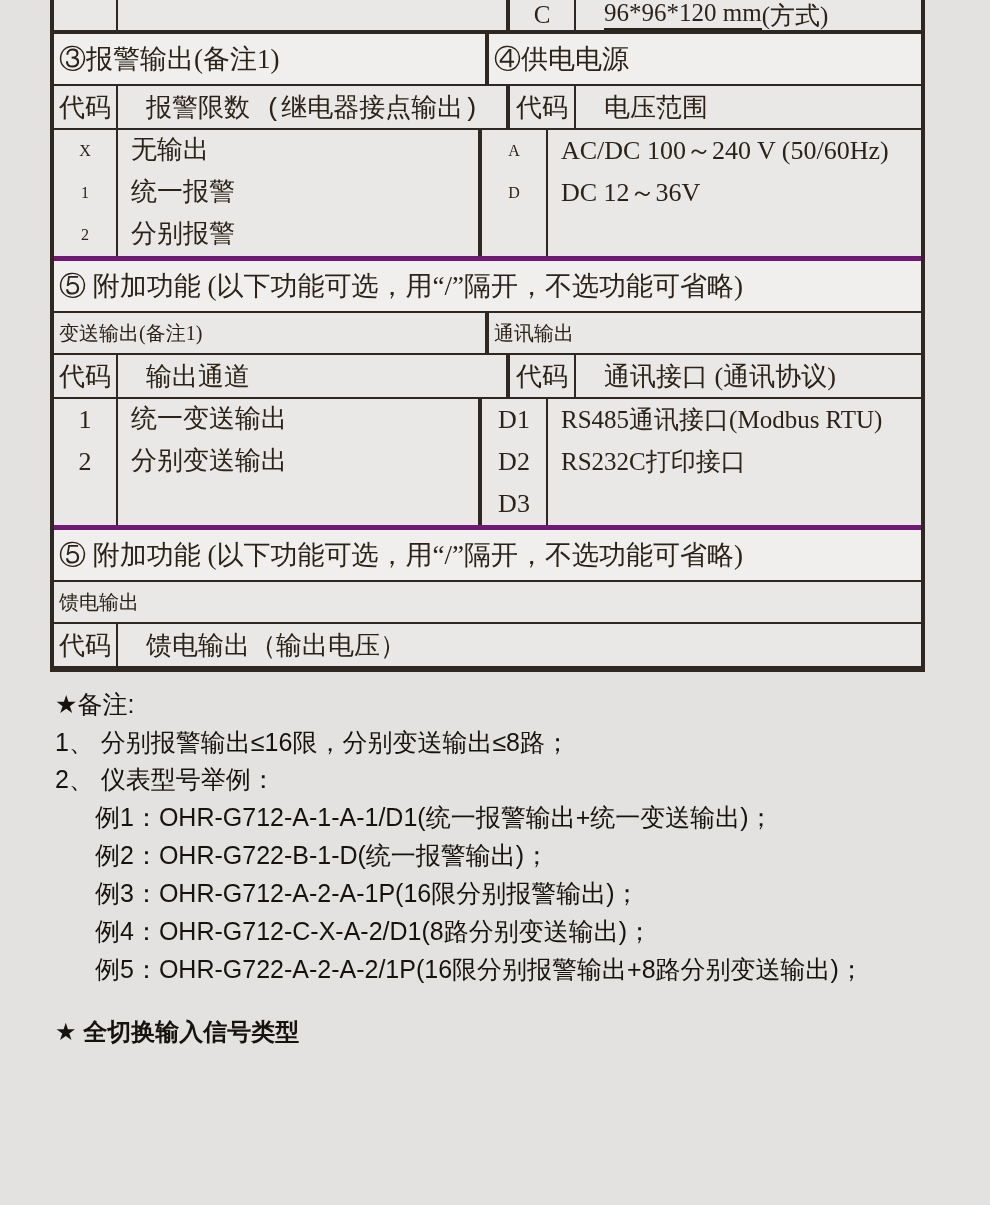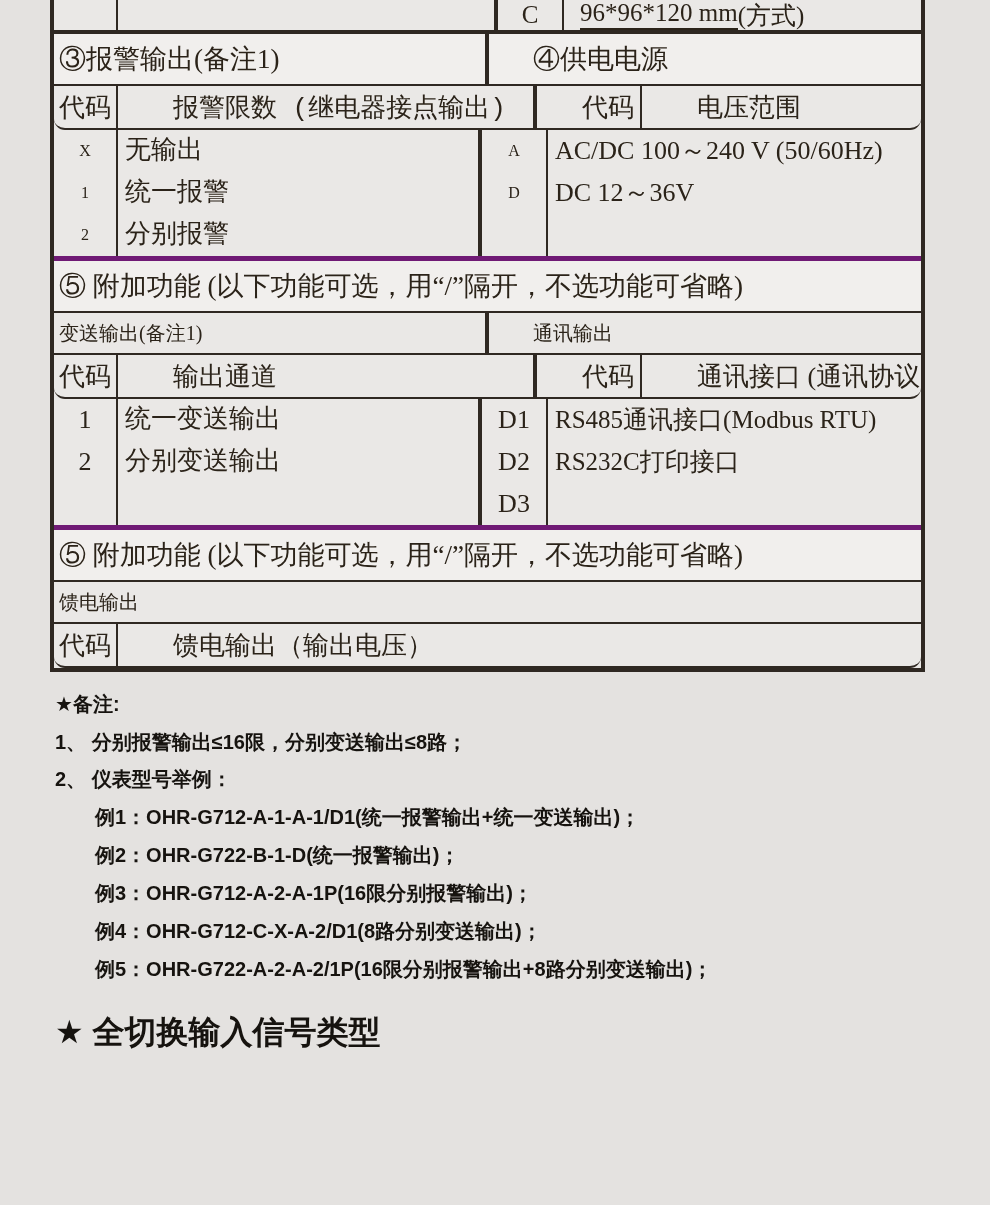--- a/index.html
+++ b/index.html
@@ -2,59 +2,59 @@
 <html><head>
 <meta charset="utf-8">
 <style>
   html,body{margin:0;padding:0;}
   body{background:#e4e2e0;}
   .page{position:relative;width:990px;height:1205px;background:#e4e2e0;overflow:hidden;
         font-family:"Liberation Serif","DejaVu Serif",serif;color:#2b2319;}
   
   .otable{margin-left:50px;width:867px;border:4px solid #2f2822;border-top:none;background:#eae8e6;}
   .row{display:flex;align-items:center;overflow:hidden;}
-  .bline{border-bottom:2px solid #2f2822;gap:39px;}
+  .bline{border-bottom:2px solid #2f2822;}
   .bheavy{border-bottom:4px solid #2f2822;}
   .theavy{border-top:5px solid #701a75;}
   .w1{width:62px;flex:none;}
   .w2{width:360px;flex:none;font-family:Liberation Mono, monospace;}
   .w3{width:64px;flex:none;}
   .w4{flex:1;min-width:0;}
   .half{width:426px;flex:none;}
   .vthin{border-right:2px solid #2f2822;}
   .vheavy{border-right:4px solid #2f2822;}
   .cell{align-self:stretch;display:flex;align-items:center;overflow:hidden;white-space:nowrap;}
   .code{justify-content:center;}
-  .desc{padding-left:16px;}
+  .desc{padding-left:16px;margin-left:12px;}
   .toprow{height:30px;font-size:25px;}
   .hdr{height:50px;background:#f1efed;font-size:27px;}
   .hdr .cell{padding-left:5px;}
   .sub{height:40px;font-size:20px;}
   .sub .cell{padding-left:5px;}
-  .colhdr{height:42px;font-size:26px;border-radius:11px;}
+  .colhdr{height:42px;font-size:26px;}
   .body{align-items:stretch;background:#eae8e6;}
   .bcol{display:flex;flex-direction:column;align-self:stretch;overflow:hidden;}
   .bl{height:42px;line-height:42px;white-space:nowrap;overflow:hidden;}
   .bl.ctr{text-align:center;}
-  .bl.dsc{padding-left:7px;}
+  .bl.dsc{padding-left:13px;}
   .b34{height:126px;}
   .b5a{height:126px;font-size:25px;}
   .b5a .codecol{font-size:26px;}
   .b5b{height:156px;}
   .b5b .bl{height:39px;line-height:39px;}
   .u{display:inline-block;border-bottom:2px solid #2b2319;line-height:1.05;padding-bottom:1px;}
   .fs26{font-size:26px;}
   
   .notes{margin:12px 16px 0 55px;font-family:"Liberation Sans","DejaVu Sans",sans-serif;
-         font-weight:bold;color:#16130f;font-size:20px;}
+         font-weight:normal;color:#16130f;font-size:25px;}
   .ntitle{line-height:40px;}
   .nline{line-height:37px;}
   .ex{line-height:38px;margin-left:40px;}
   .footer{margin:24px 0 0 55px;font-family:"Liberation Sans","DejaVu Sans",sans-serif;
-          font-weight:bold;color:#16130f;font-size:32px;line-height:40px;}
+          font-weight:bold;color:#16130f;font-size:24px;line-height:40px;}
 </style>
 </head>
 <body>
 
 <div class="page">
 
   <div class="otable">
 
     <div class="row toprow bheavy">
       <div class="cell code w1 vthin"></div>

